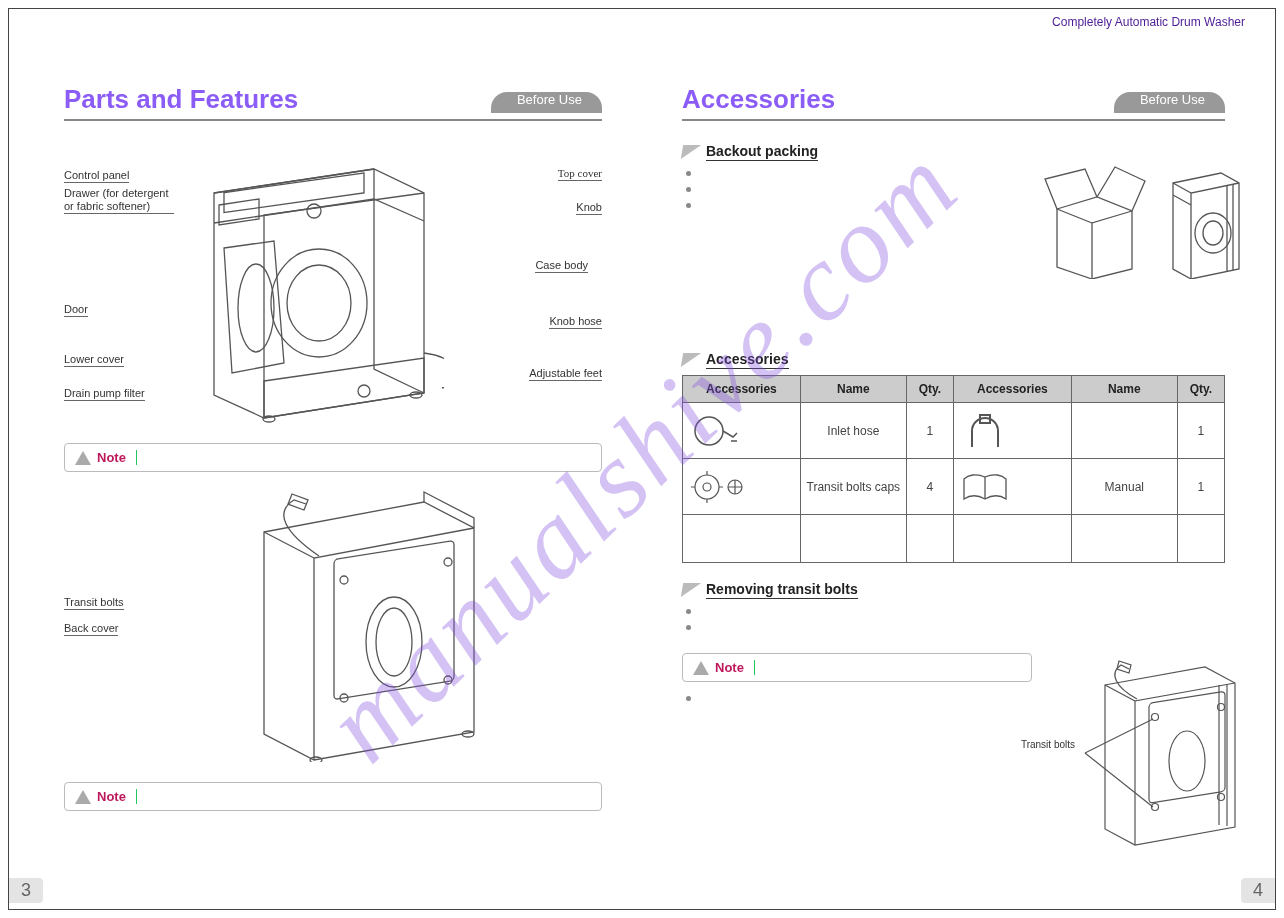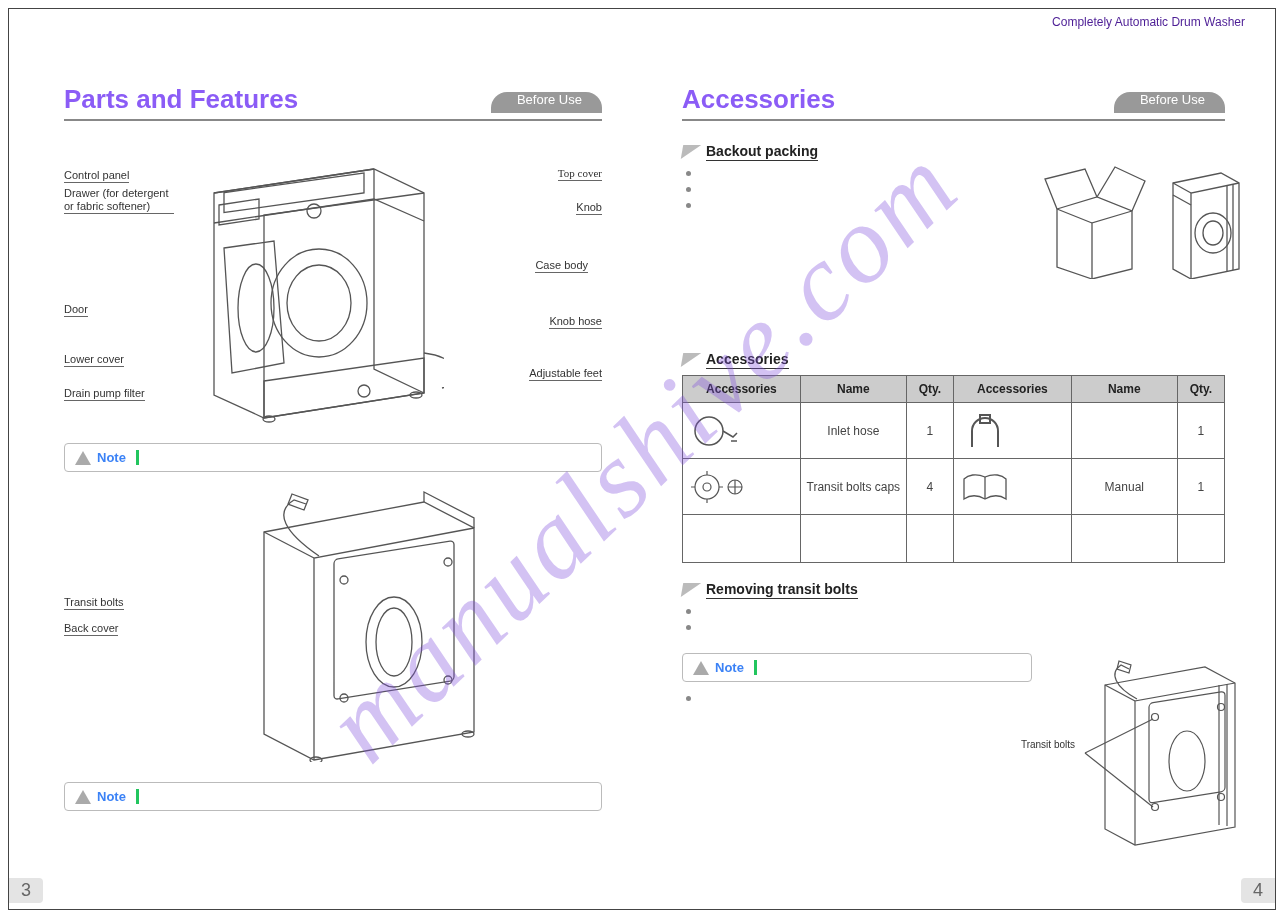--- a/index.html
+++ b/index.html
@@ -105,22 +105,22 @@
   .note-icon {
     width: 0; height: 0;
     border-left: 8px solid transparent;
     border-right: 8px solid transparent;
     border-bottom: 14px solid #aaa;
     position: relative;
   }
   .note-label {
     font-size: 13px;
     font-weight: bold;
-    color: #3b82f6;
-    border-right: 3px solid #22c55e;
+    color: #be185d;
+    border-right: 1px solid #22c55e;
     padding-right: 10px;
   }
   .diagram {
     position: relative;
     height: 290px;
     margin-bottom: 8px;
   }
   .washer-front {
     position: absolute;
     left: 100px;

